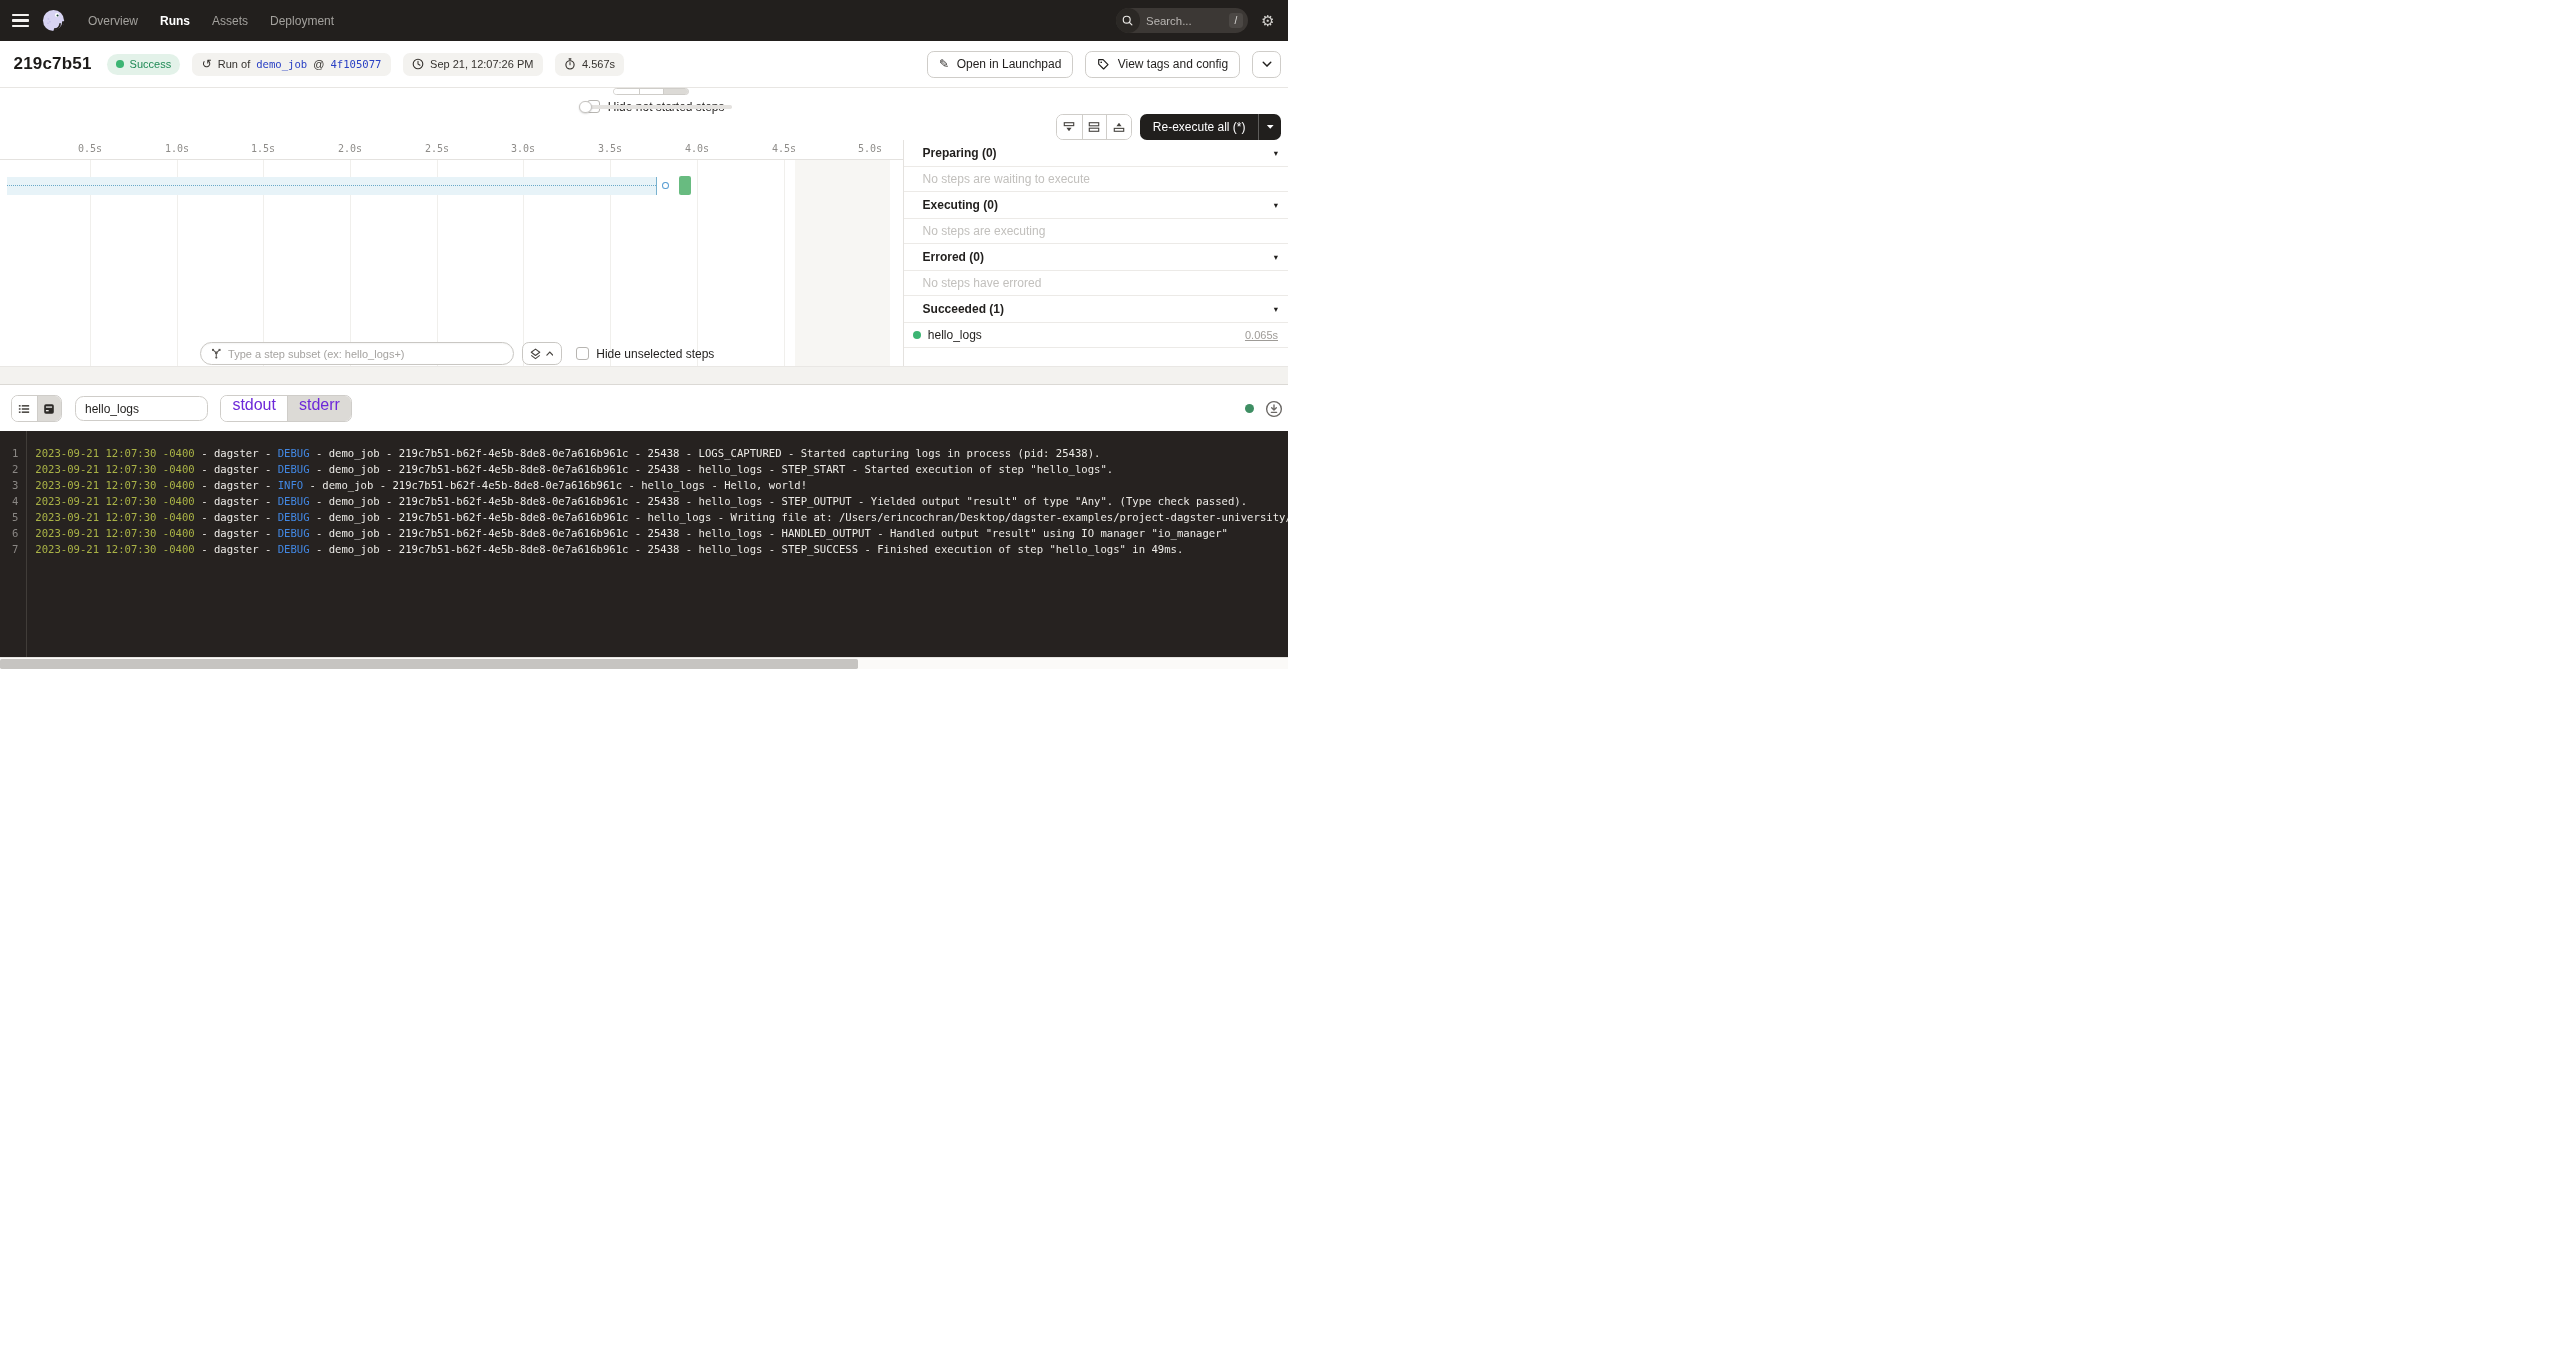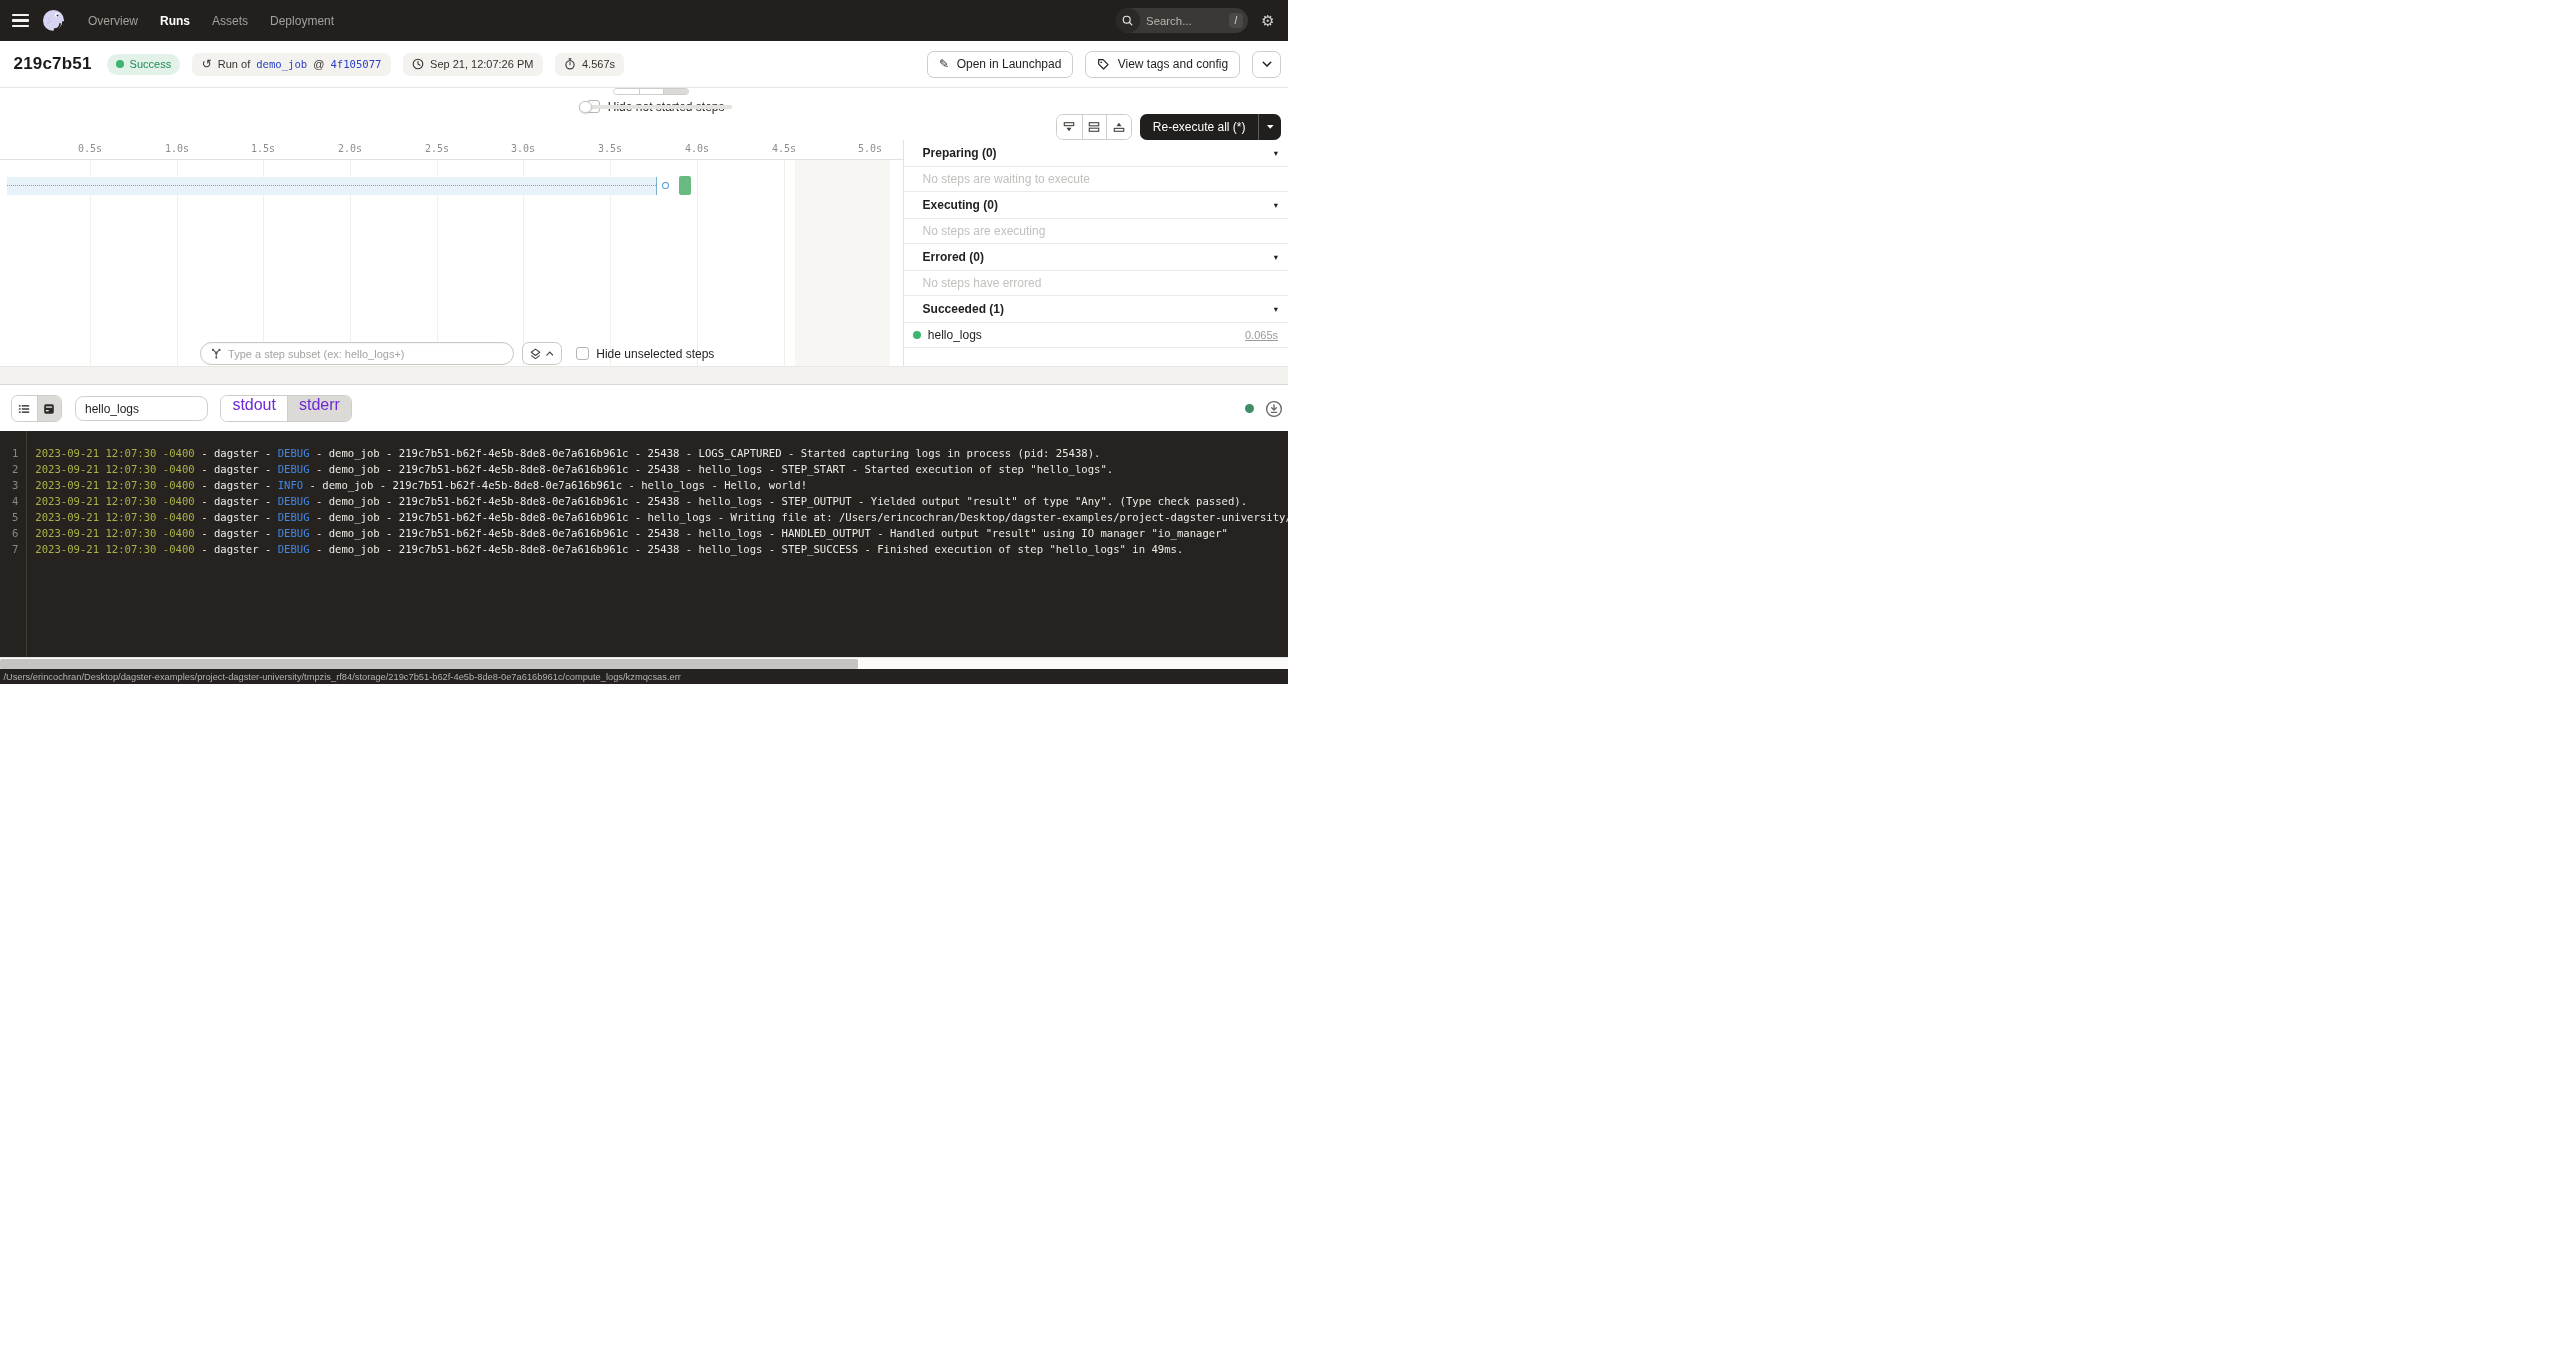--- a/index.html
+++ b/index.html
@@ -479,18 +479,15 @@
     </div>
     <div class="logline">
       <span class="ln">7</span>
       <span class="lc"><span class="log-ts">2023-09-21 12:07:30 -0400</span><span> - dagster - </span><span class="log-lvl">DEBUG</span><span> - demo_job - 219c7b51-b62f-4e5b-8de8-0e7a616b961c - 25438 - hello_logs - STEP_SUCCESS - Finished execution of step "hello_logs" in 49ms.</span></span>
     </div>
   </div>
 
   <div id="hscroll">
     <div id="hthumb"></div>
   </div>
-  <div id="statusbar">
-    <span class="path">/Users/erincochran/Desktop/dagster-examples/project-dagster-university/tmpzis_rf84/storage/219c7b51-b62f-4e5b-8de8-0e7a616b961c/compute_logs/kzmqcsas.err</span>
-  </div>
 
 </div>
 
 
 </body></html>

